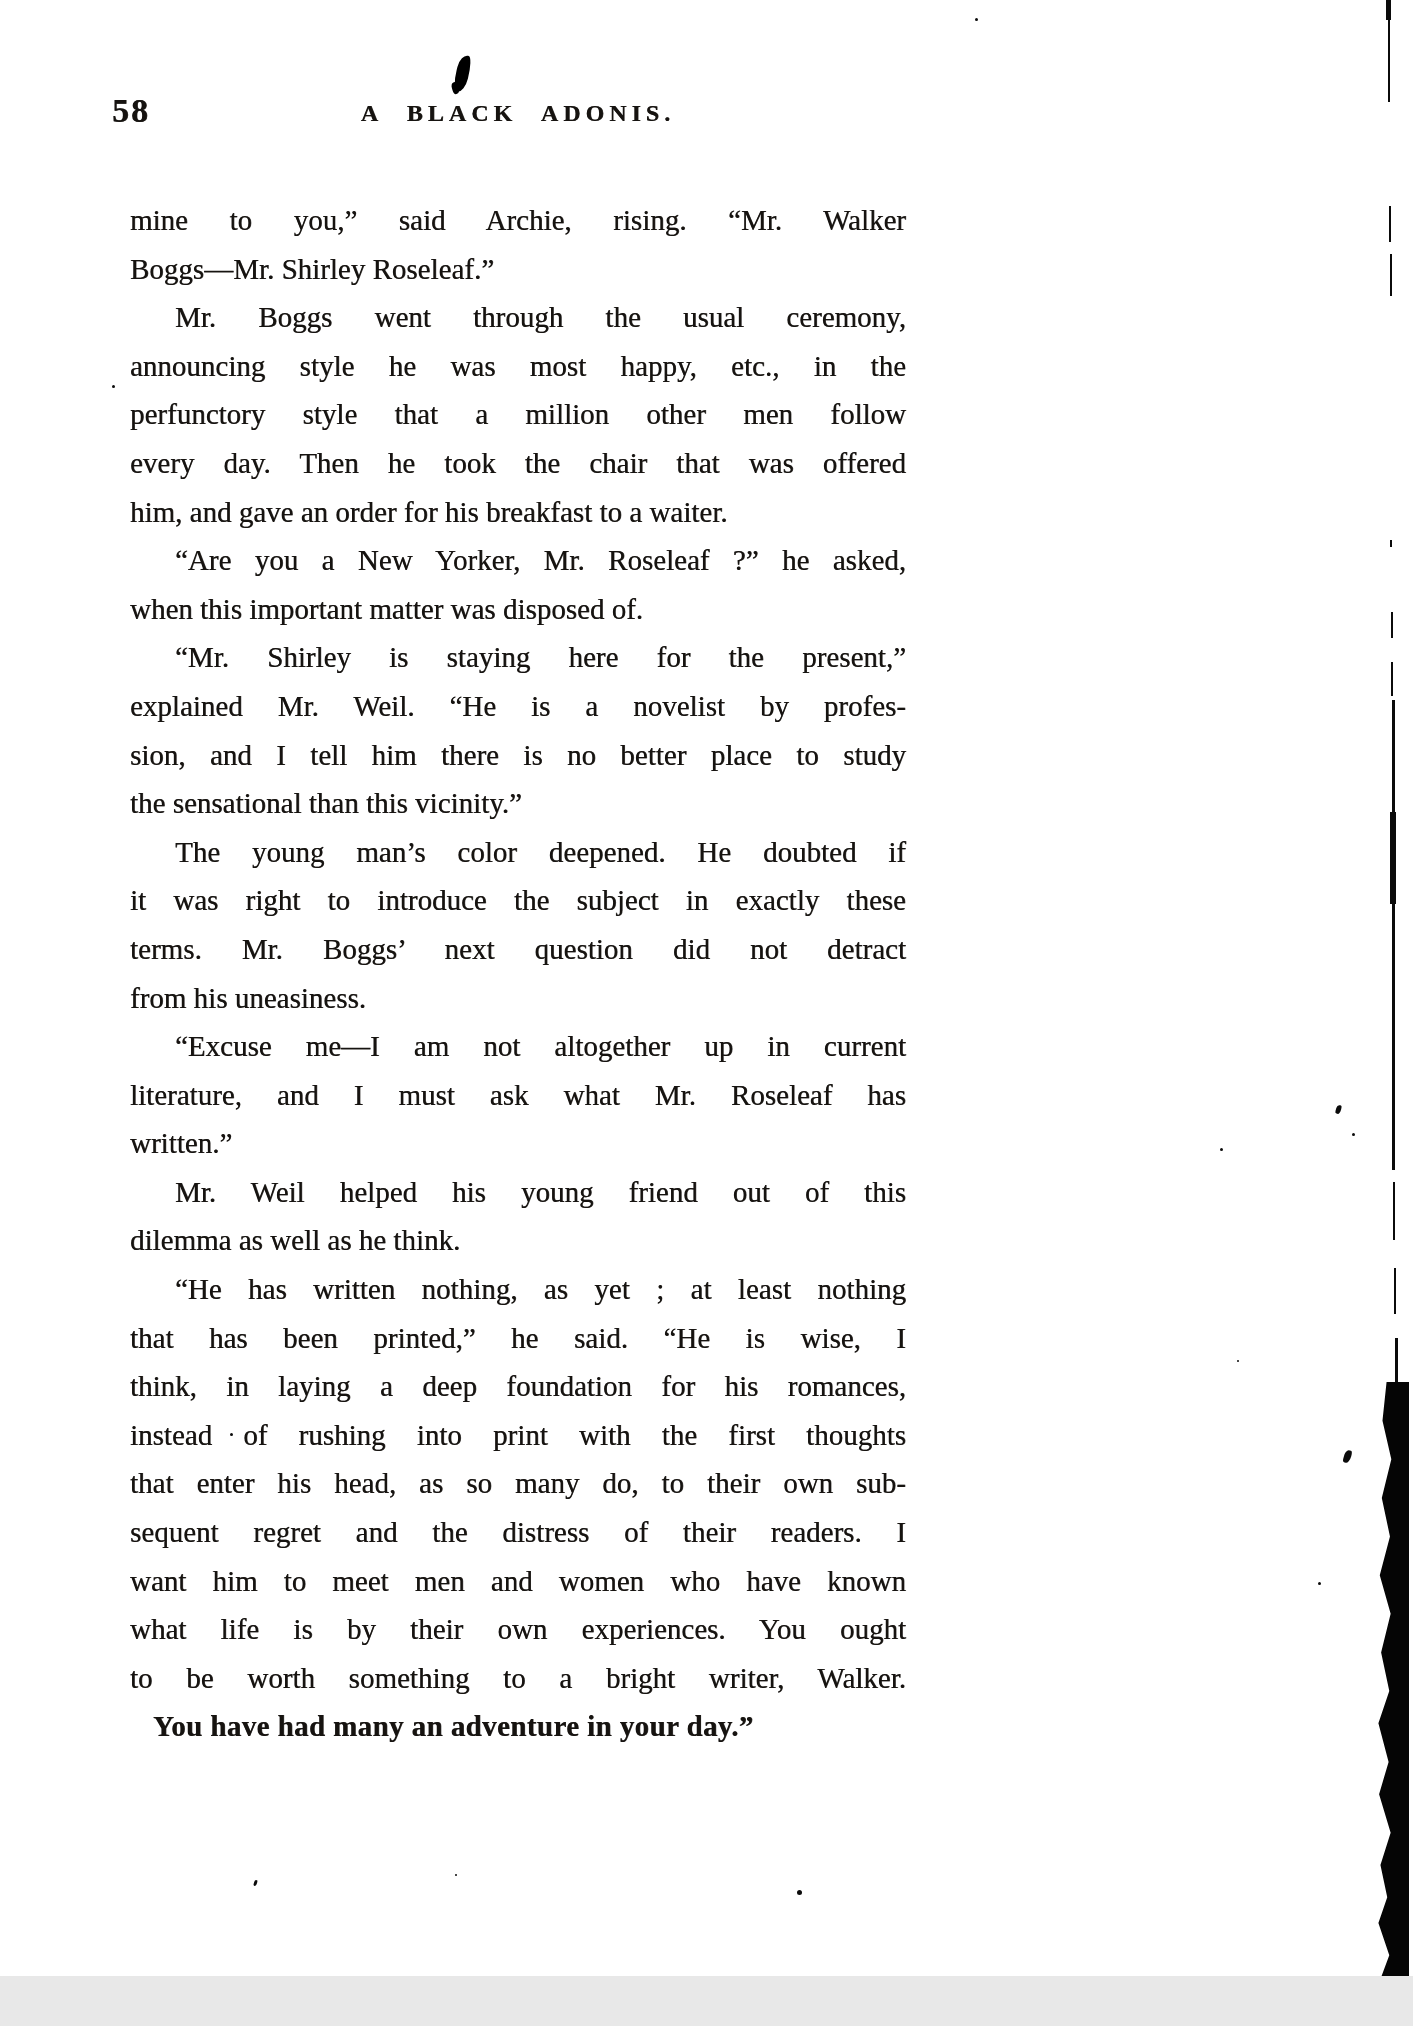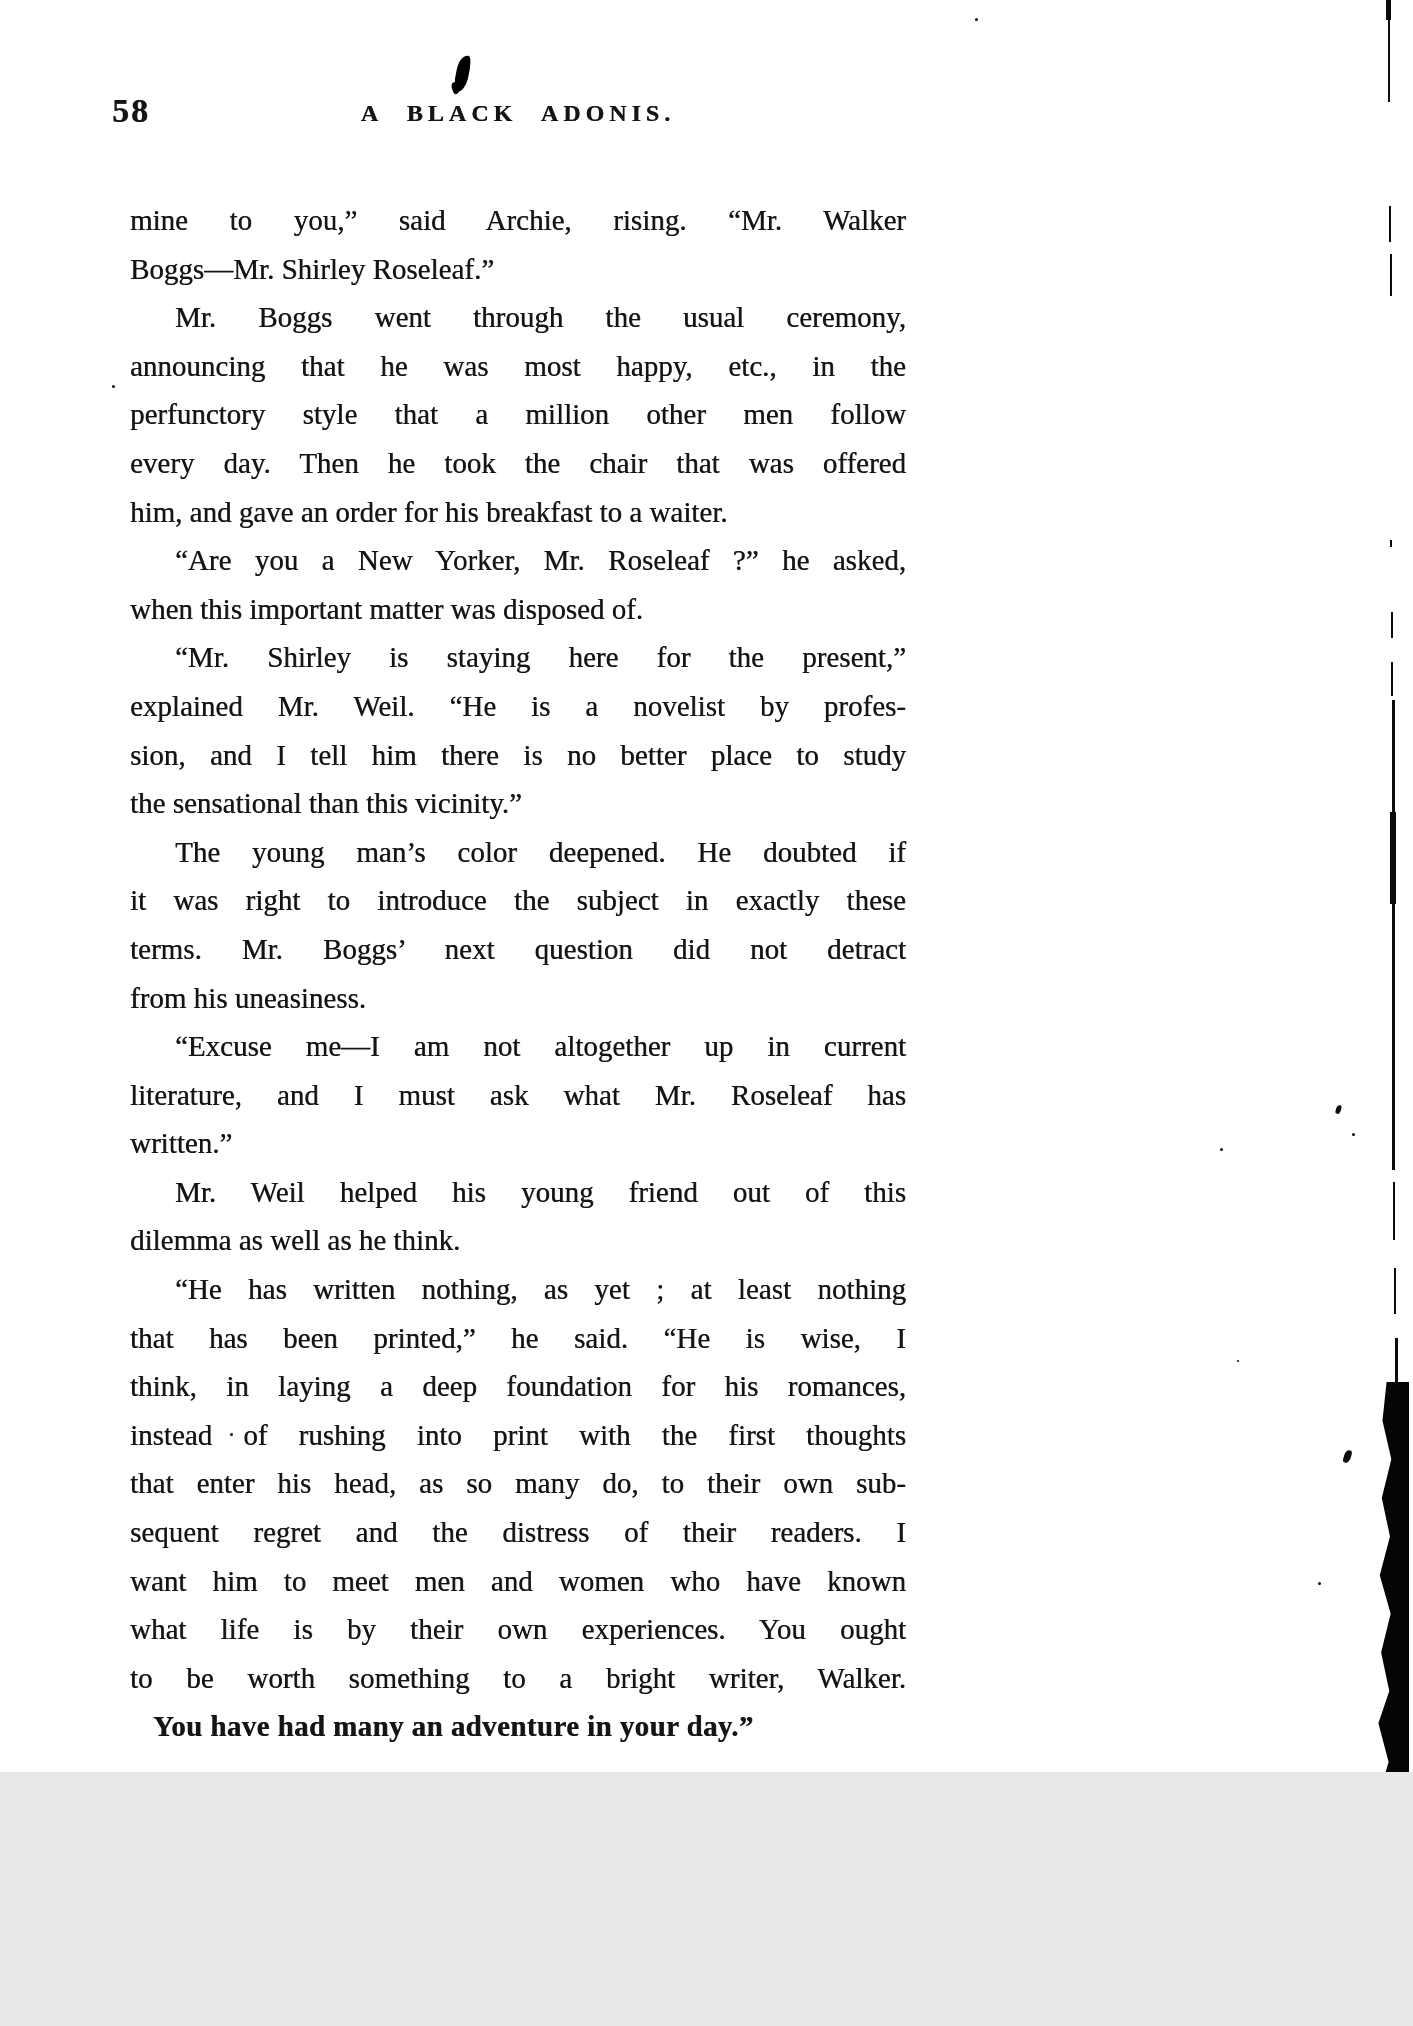--- a/index.html
+++ b/index.html
@@ -1,18 +1,18 @@
 <!DOCTYPE html>
 <html><head>
 <meta charset="utf-8">
 <style>
   html,body{margin:0;padding:0;background:#e8e8e8;}
   .page{
     position:relative;
-    width:1413px;height:1772px;
+    width:1413px;height:1976px;
     background:#ffffff;
     overflow:hidden;
     font-family:"Liberation Serif", serif;
     color:#161310;
   }
   
   .pageno{
     position:absolute;left:112px;top:92px;
     font-size:34px;font-weight:bold;
     letter-spacing:2px;
@@ -80,21 +80,21 @@
   <div class="pageno">58</div>
   <div class="running-title">A BLACK ADONIS.</div>
 
   <div class="blot-main"></div>
   <div class="blot-tail"></div>
 
   <div class="textblock">
     <div class="ln j">mine to you,” said Archie, rising.  “Mr. Walker</div>
     <div class="ln end">Boggs—Mr. Shirley Roseleaf.”</div>
     <div class="ln j ind">Mr. Boggs went through the usual ceremony,</div>
-    <div class="ln j">announcing that he was most happy, etc., in the</div>
+    <div class="ln j">announcing style he was most happy, etc., in the</div>
     <div class="ln j">perfunctory style that a million other men follow</div>
     <div class="ln j">every day.  Then he took the chair that was offered</div>
     <div class="ln end">him, and gave an order for his breakfast to a waiter.</div>
     <div class="ln j ind">“Are you a New Yorker, Mr. Roseleaf ?” he asked,</div>
     <div class="ln end">when this important matter was disposed of.</div>
     <div class="ln j ind">“Mr. Shirley is staying here for the present,”</div>
     <div class="ln j">explained Mr. Weil.  “He is a novelist by profes-</div>
     <div class="ln j">sion, and I tell him there is no better place to study</div>
     <div class="ln end">the sensational than this vicinity.”</div>
     <div class="ln j ind">The young man’s color deepened.  He doubted if</div>

